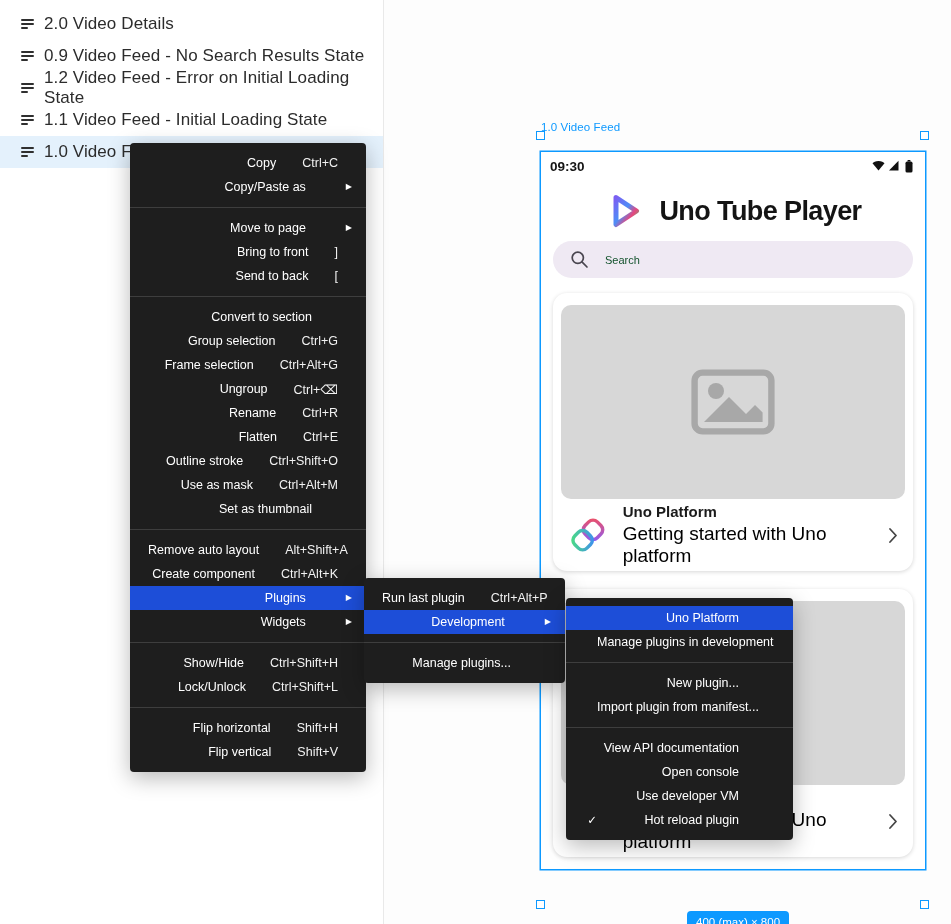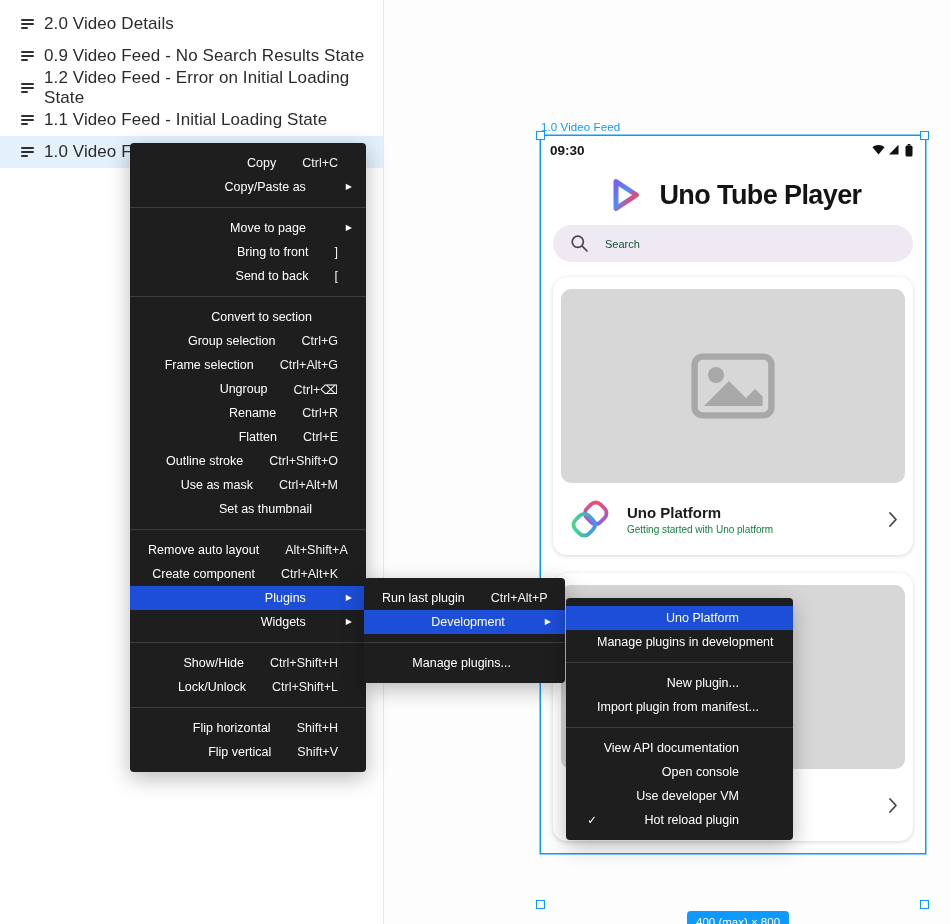--- a/index.html
+++ b/index.html
@@ -48,21 +48,21 @@
   .mi-shortcut { margin-left:26px; color:#f2f2f2; }
   .mi-arrow { margin-left:14px; font-size:8px; line-height:1; color:#fff; }
   .menu-divider { height:1px; background:#3e3e3e; margin:8px 0; }
 
   
   .frame-label {
     position:absolute; left:541px; top:121px; font-size:11.5px;
     color:#0d99ff; z-index:3; letter-spacing:.1px;
   }
   .phone {
-    position:absolute; left:541px; top:136px; width:384px; height:717px;
+    position:absolute; left:541px; top:152px; width:384px; height:717px;
     background:#ffffff; box-shadow:0 0 0 1.5px #0d99ff; overflow:hidden; z-index:1;
   }
   .handle {
     position:absolute; width:9px; height:9px; background:#fff;
     border:1.5px solid #0d99ff; z-index:5;
   }
   .h-tl{ left:536px; top:131px; } .h-tr{ left:920px; top:131px; }
   .h-bl{ left:536px; top:900px; } .h-br{ left:920px; top:900px; }
 
   .size-badge {
@@ -96,21 +96,21 @@
   }
   .cards > div:nth-of-type(1){ top:141px; height:278px; }
   .cards > div:nth-of-type(2){ top:437px; height:268px; }
   .card-img {
     margin:12px 8px 0; flex:1; background:#d7d7d7; border-radius:10px;
     display:flex; align-items:center; justify-content:center;
   }
   .card-row { height:72px; display:flex; align-items:center; padding:0 15px; gap:15px; }
   .card-text { display:flex; flex-direction:column; }
   .card-title { font-size:15px; font-weight:700; color:#1b1b1b; }
-  .card-sub { font-size:10px; color:#15803d; margin-top:3px; }
+  .card-sub { font-size:19px; color:#000000; margin-top:3px; }
   .card-chevron { margin-left:auto; display:flex; }
 
   .card3-sliver {
     position:absolute; left:12px; right:12px; top:719px; height:18px;
     background:#fff; border-radius:14px 14px 0 0; box-shadow:0 1px 4px rgba(0,0,0,.16);
   }
   .navbar {
     position:absolute; left:0; right:0; top:726px; height:43px; background:#2e2d33;
   }
   .nav-back { position:absolute; left:82px; top:13px; display:flex; }

